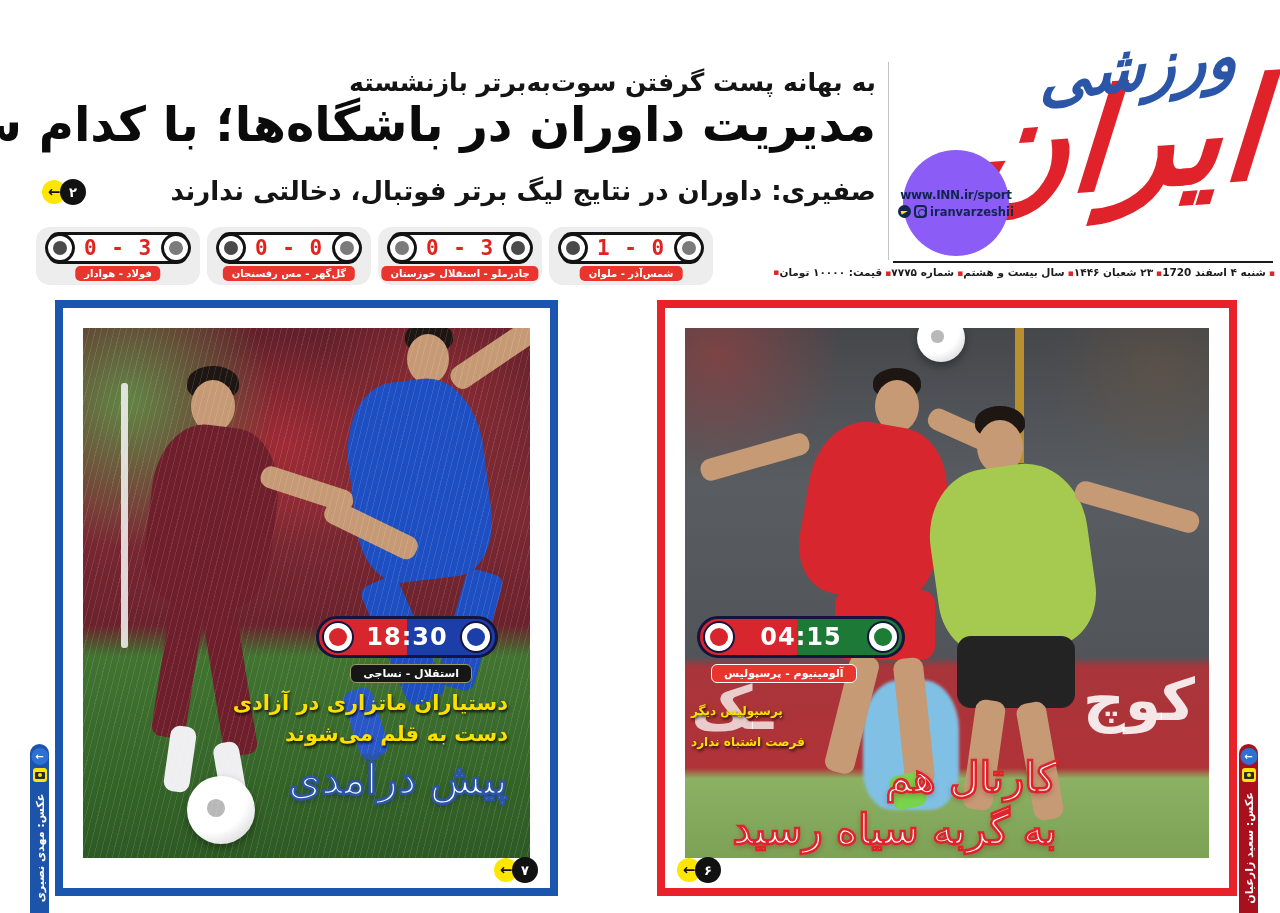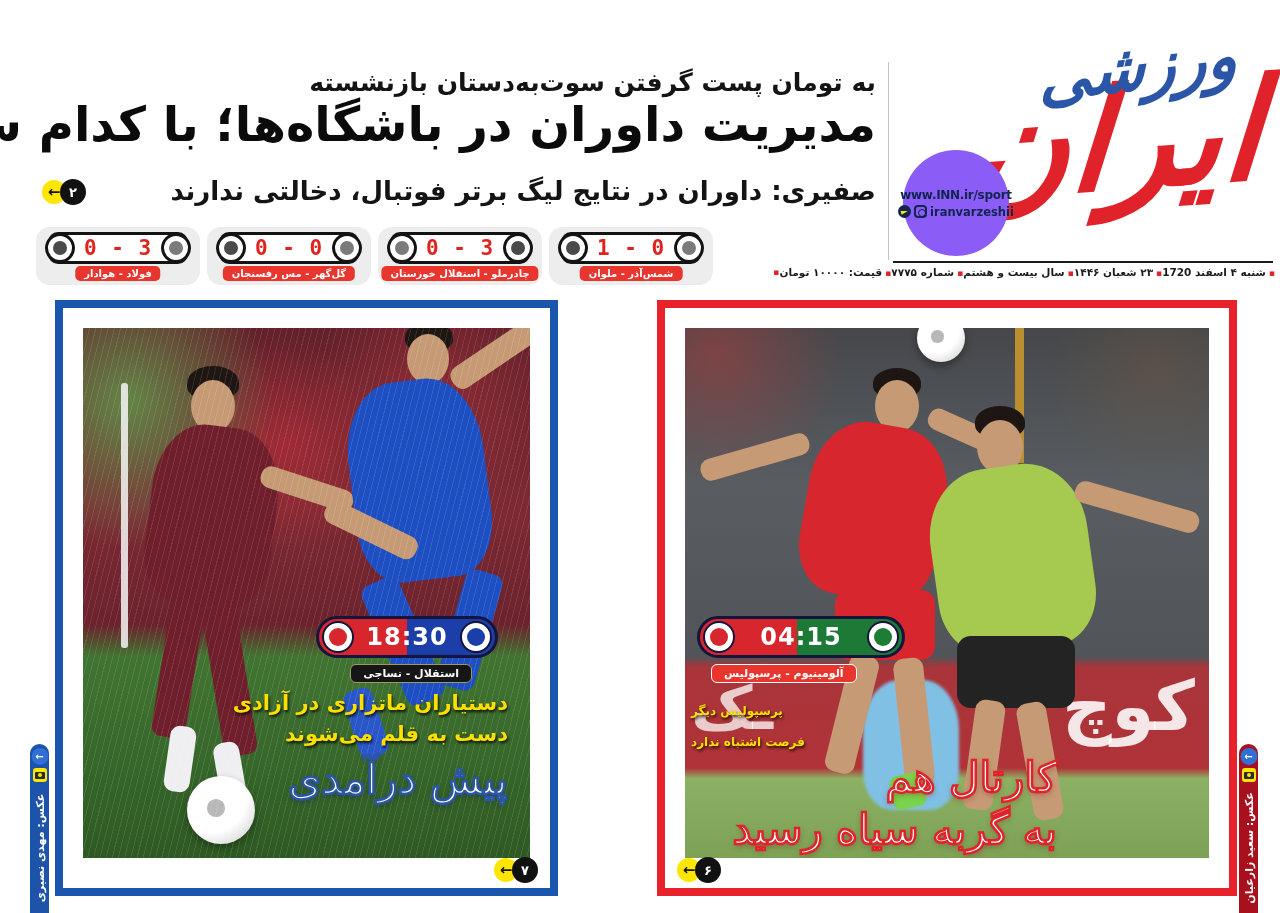--- a/index.html
+++ b/index.html
@@ -76,21 +76,21 @@
   .p-limb { position:absolute; border-radius:10px; }
   .ball { position:absolute; border-radius:50%; background:radial-gradient(circle at 35% 30%, #ffffff 55%, #d8d8d8 85%); box-shadow:0 4px 8px rgba(0,0,0,.35); }
   .ball::after { content:""; position:absolute; left:30%; top:34%; width:26%; height:26%; border-radius:50%; background:#9a9a9a; opacity:.7; }
 
   
   .scene-right { background:
       radial-gradient(circle at 6% 5%, rgba(168,62,62,.55), transparent 18%),
       radial-gradient(circle at 90% 8%, rgba(120,90,60,.35), transparent 16%),
       linear-gradient(180deg,#45474b 0%,#595d61 30%,#515459 62%,#a8353a 64%,#b03338 83%,#8db163 85%,#7da155 100%); }
   .pole { position:absolute; left:330px; top:0; width:9px; height:135px; background:#b98f2f; }
-  .ad-text { position:absolute; right:14px; top:338px; font-size:69px; font-weight:bold; color:rgba(255,255,255,.88);
+  .ad-text { position:absolute; right:14px; top:338px; font-size:58px; font-weight:bold; color:rgba(255,255,255,.88);
              direction:rtl; letter-spacing:4px; }
   .ad-text2 { position:absolute; left:6px; top:345px; font-size:60px; font-weight:bold; color:rgba(255,255,255,.75); direction:rtl; }
 
   
   .match-badge { position:absolute; height:42px; border-radius:22px; border:3px solid #14143c; display:flex;
                  align-items:center; justify-content:space-between; padding:0 3px; z-index:6; }
   .badge-time { position:absolute; left:0; right:0; text-align:center; color:#fff; font-size:24px; font-weight:bold; letter-spacing:1px; }
   .club { width:32px; height:32px; border-radius:50%; background:#fff; border:2px solid #14143c; z-index:2;
           display:flex; align-items:center; justify-content:center; }
   .club::after { content:""; width:18px; height:18px; border-radius:50%; }
@@ -142,21 +142,21 @@
   <div class="date-rule"></div>
   <div class="dateline">
     <span class="dl-item">شنبه ۴ اسفند 1720</span>
     <span class="dl-item">۲۳ شعبان ۱۴۴۶</span>
     <span class="dl-item">سال بیست و هشتم</span>
     <span class="dl-item">شماره ۷۷۷۵</span>
     <span class="dl-item">قیمت: ۱۰۰۰۰ تومان</span>
     <span class="dl-end">▪</span>
   </div>
 
-  <div class="lead-kicker">به تومان پست گرفتن سوت‌به‌دستان بازنشسته</div>
+  <div class="lead-kicker">به بهانه پست گرفتن سوت‌به‌برتر بازنشسته</div>
   <div class="lead-headline">مدیریت داوران در باشگاه‌ها؛ با کدام سابقه؟</div>
   <div class="lead-subhead">صفیری: داوران در نتایج لیگ برتر فوتبال، دخالتی ندارند</div>
   <div class="marker lead-marker">
     <span class="arrow-c">←</span>
     <span class="num-c">۲</span>
   </div>
 
   <div class="pill" style="left:36px">
     <div class="pill-score">
       <span class="crest dark"></span>

